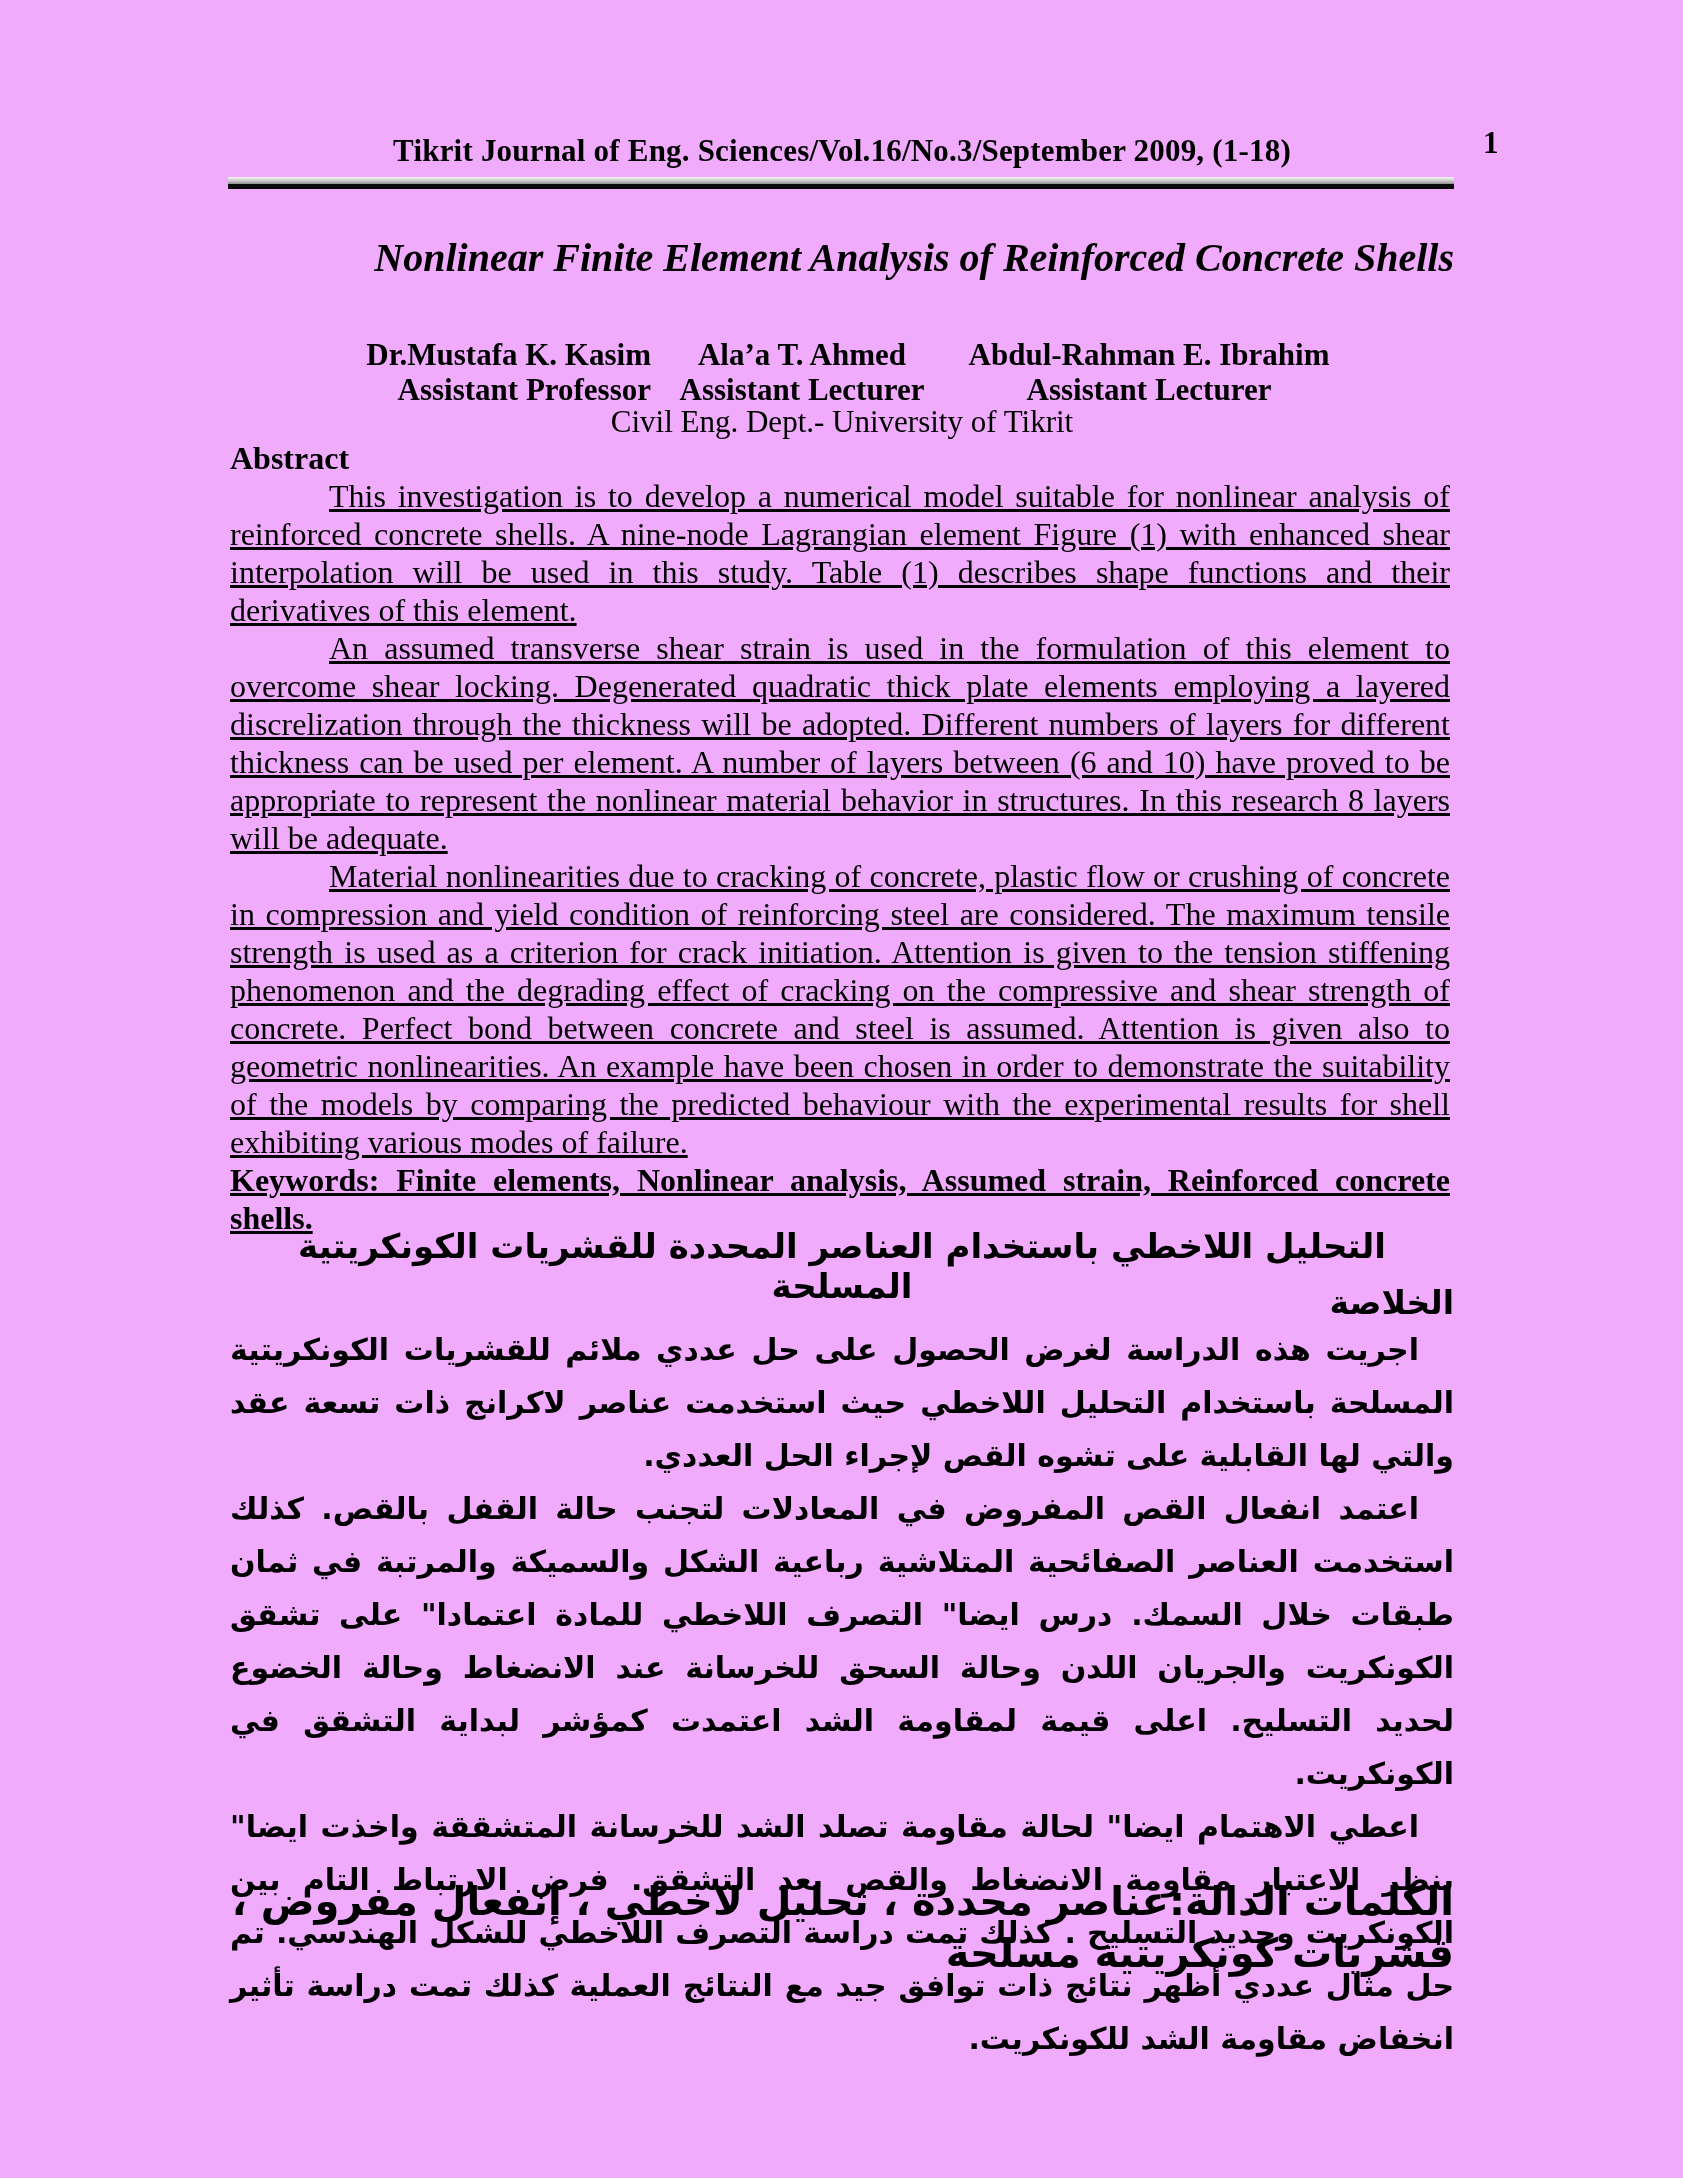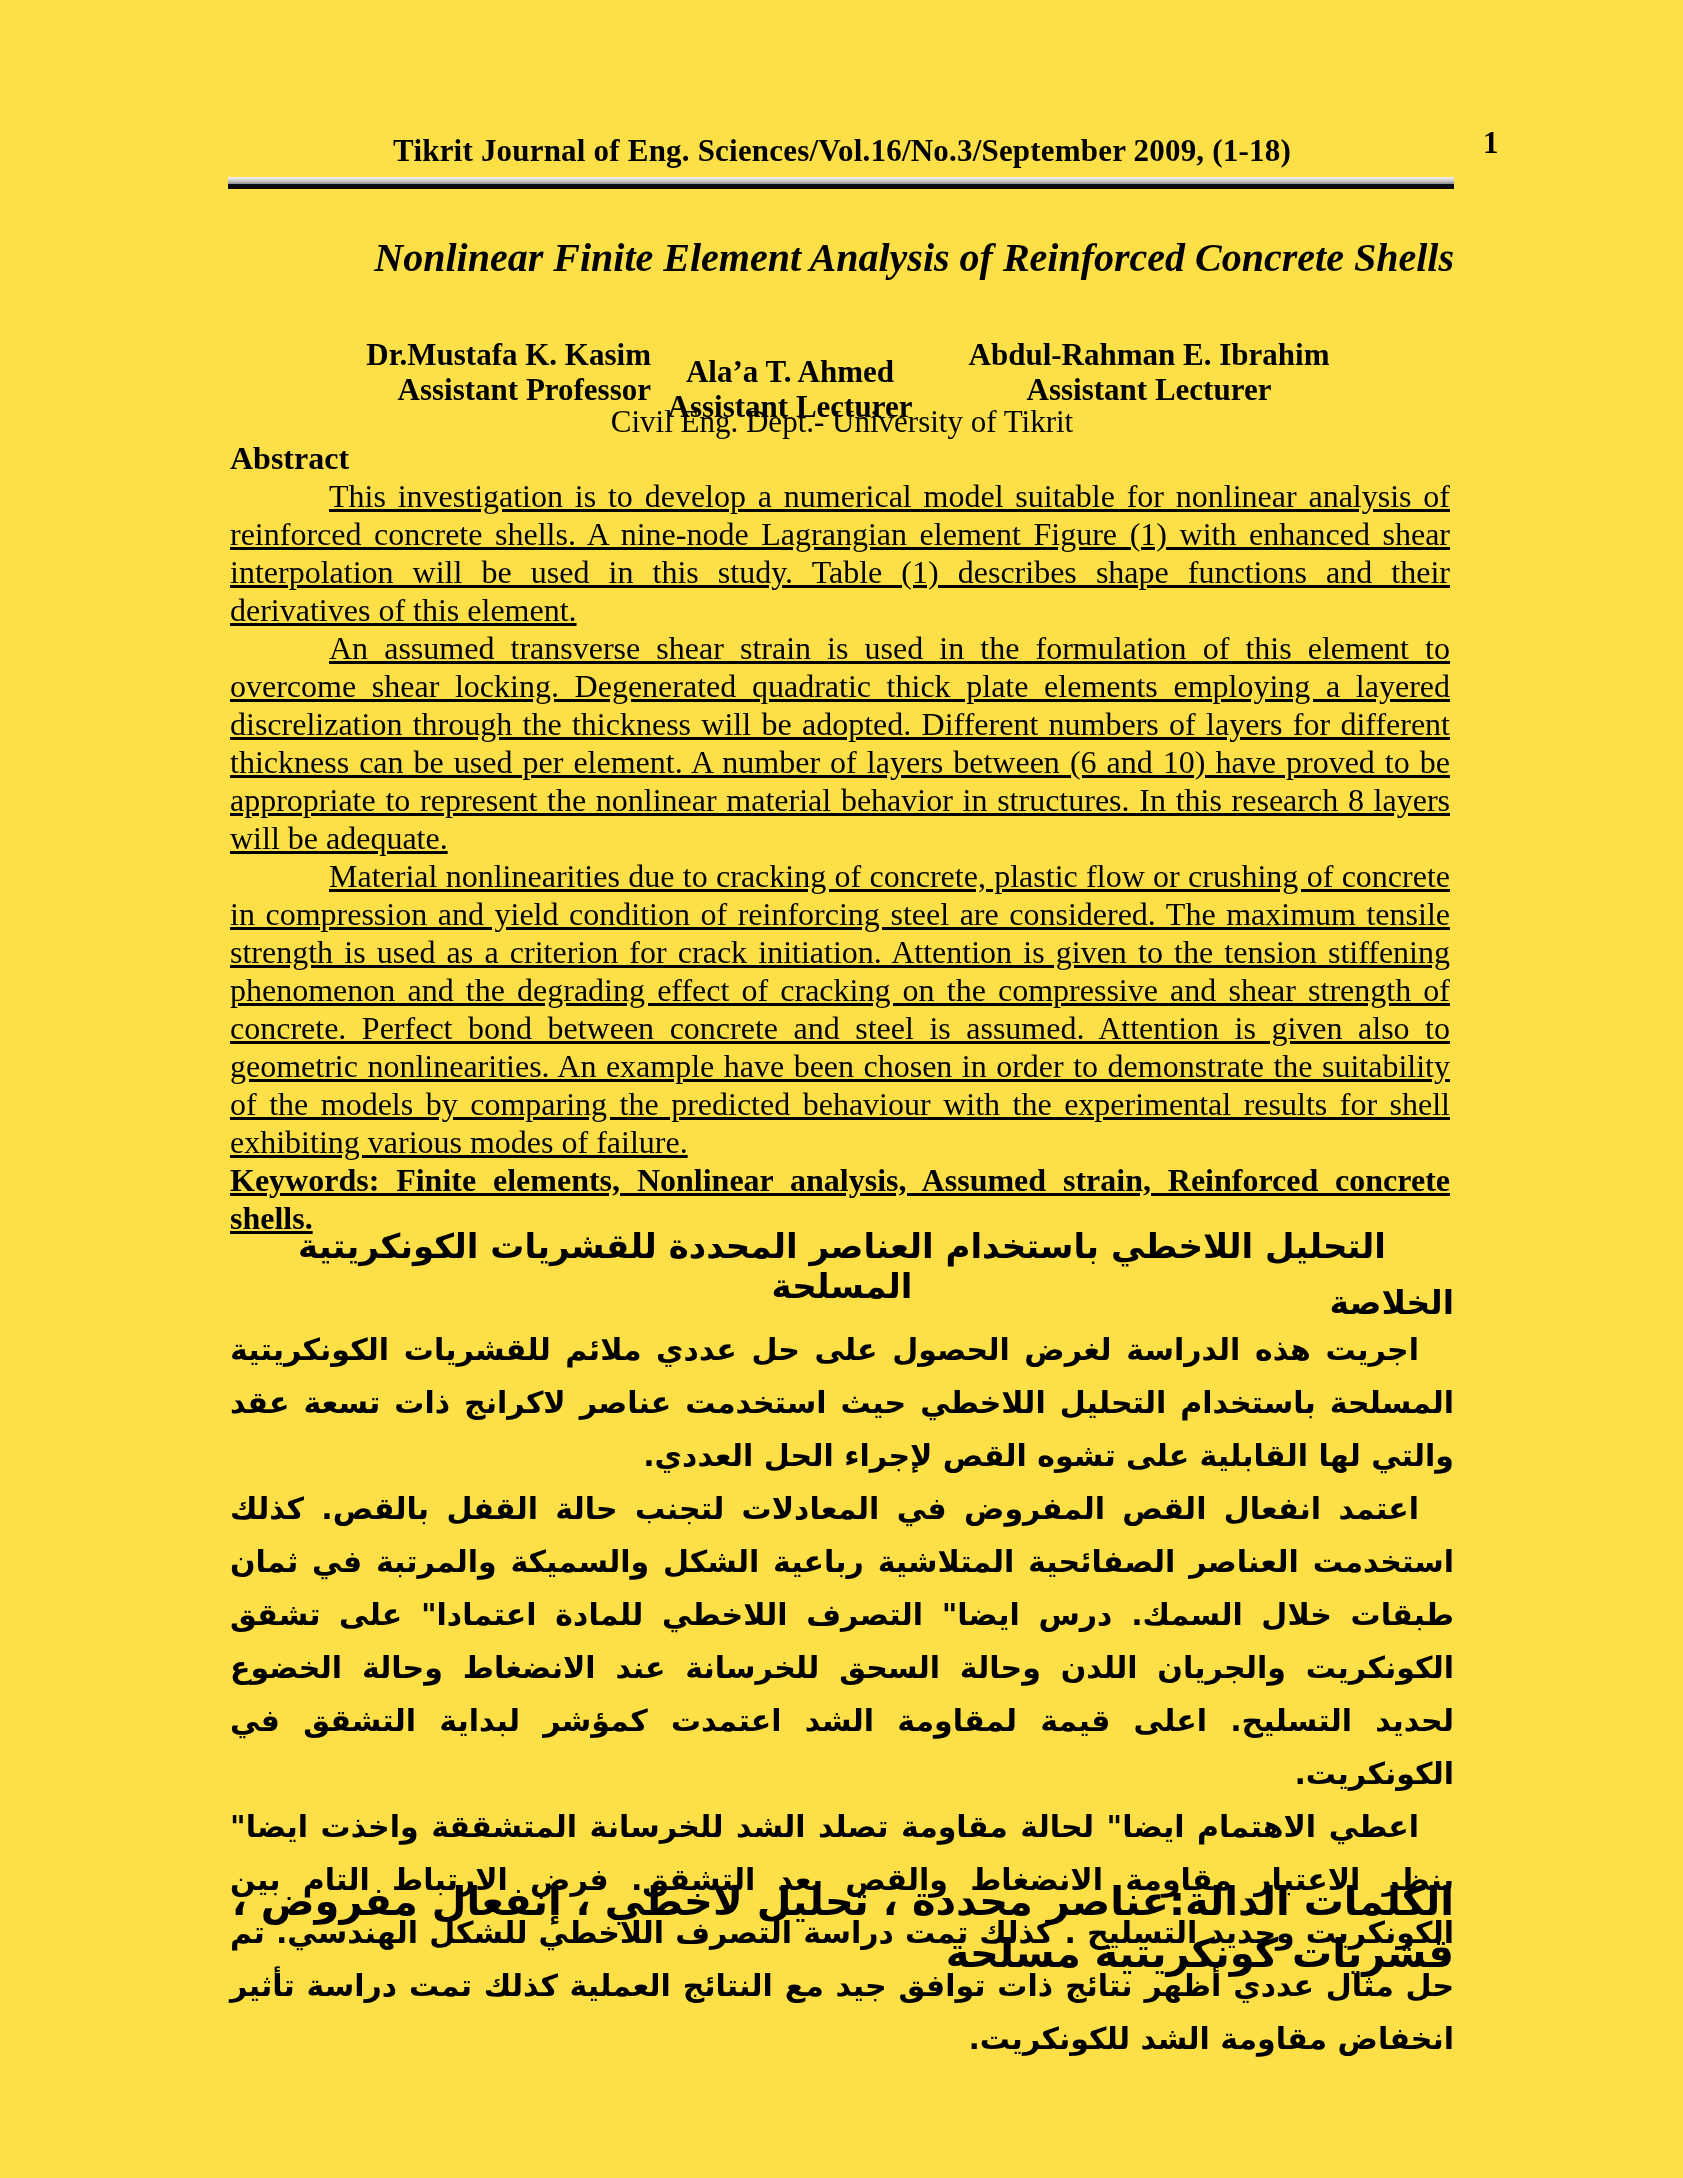--- a/index.html
+++ b/index.html
@@ -1,20 +1,20 @@
 <!DOCTYPE html>
 <html><head>
 <meta charset="utf-8">
 <style>
   html, body { margin: 0; padding: 0; background: #ffffff; }
   .page {
     position: relative;
     width: 1683px;
     height: 2178px;
-    background: #fde047;
+    background: #f0abfc;
     color: #000000;
     font-family: "Liberation Serif", serif;
     overflow: hidden;
   }
 
   
   .header-line {
     position: absolute;
     top: 133px; left: 230px; width: 1224px;
     text-align: center;
@@ -43,21 +43,21 @@
     top: 234px; left: 230px; width: 1224px;
     text-align: right;
     font-weight: bold;
     font-style: italic;
     font-size: 40px;
     white-space: nowrap;
   }
   .authors { position: absolute; top: 337px; left: 230px; width: 1224px; height: 71px; }
   .author { position: absolute; text-align: center; font-weight: bold; font-size: 31px; line-height: 35px; }
   .author-1 { left: 104px;  width: 317px; text-align: right; }
-  .author-2 { left: 436px;  width: 248px; margin-top: 17px; }
+  .author-2 { left: 448px;  width: 248px; }
   .author-3 { left: 716px;  width: 406px; }
   .affiliation {
     position: absolute;
     top: 404px; left: 230px; width: 1224px;
     text-align: center;
     font-weight: normal;
     font-size: 31px;
   }
 
   

